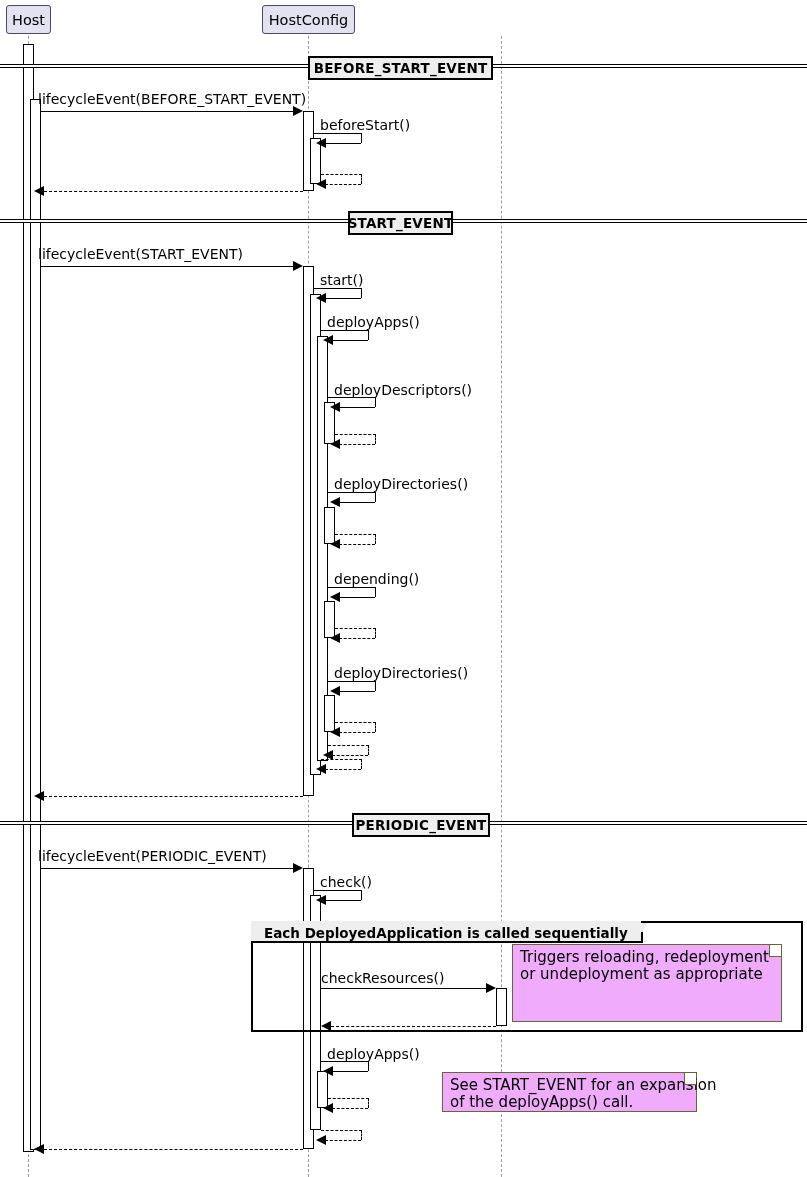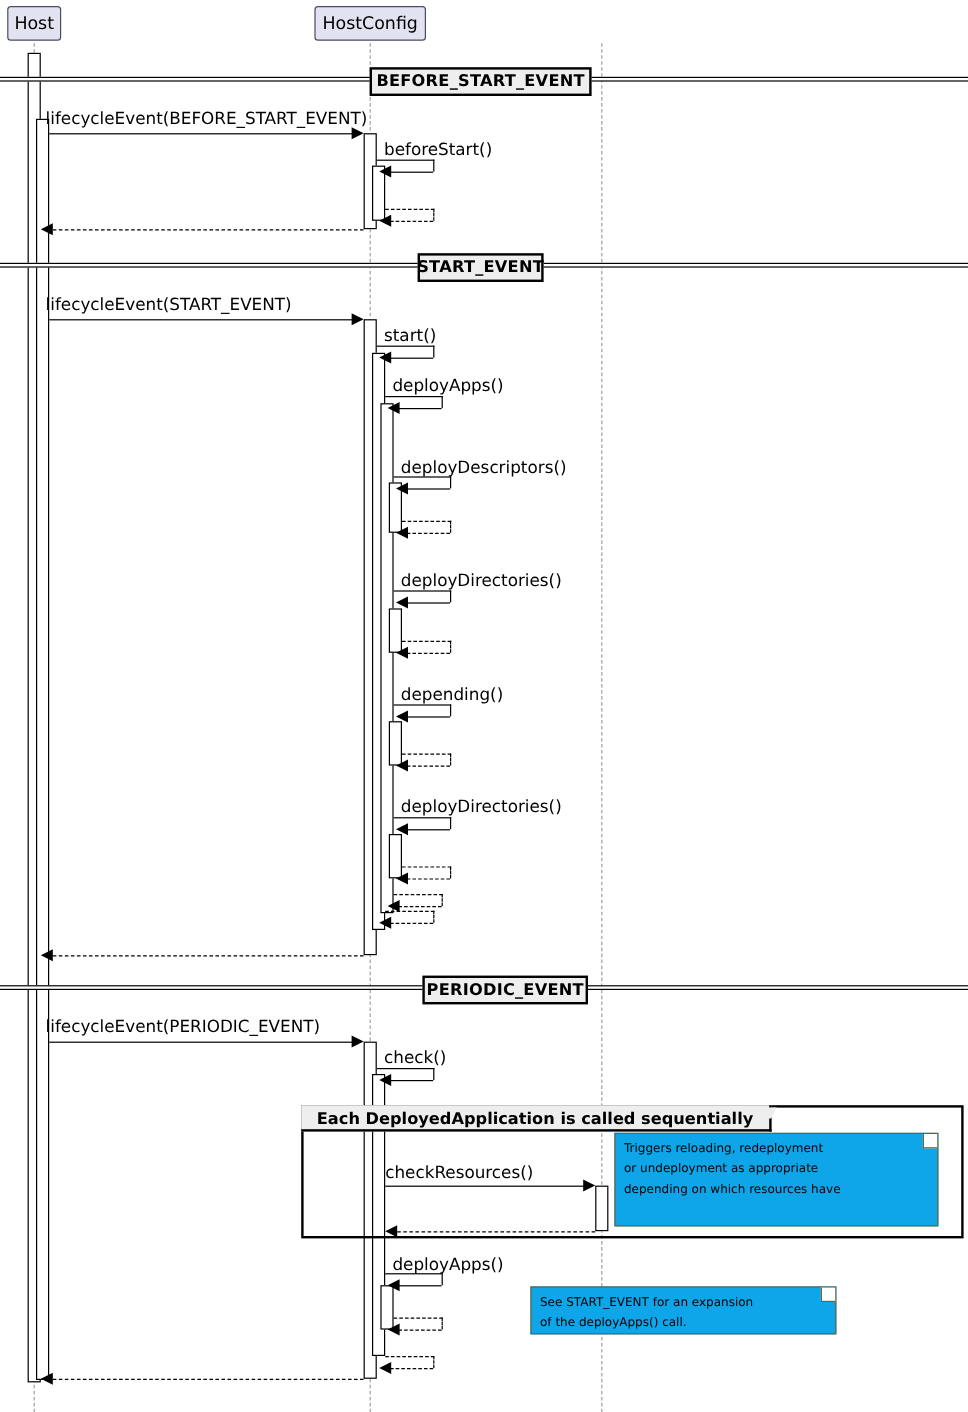--- a/index.html
+++ b/index.html
@@ -36,22 +36,22 @@
     border-top:5px solid transparent;border-bottom:5px solid transparent;border-left:10px solid #000;}
   .msg-label{position:absolute;font-size:14px;color:#000;white-space:nowrap;}
   
   .group-frame{position:absolute;box-sizing:border-box;border:2px solid #000;background:transparent;}
   .group-tab{position:absolute;box-sizing:border-box;background:#EEEEEE;border:2px solid #000;border-left:none;border-top:none;}
   .group-tab-clip{position:absolute;background:#EEEEEE;}
   .group-title{position:absolute;font-size:13.5px;font-weight:bold;color:#000;white-space:nowrap;}
   
   .note{
     position:absolute;box-sizing:border-box;
-    background:#0ea5e9;border:1px solid #66663E;
-    font-size:10px;line-height:17px;color:#000;
+    background:#f0abfc;border:1px solid #66663E;
+    font-size:15px;line-height:17px;color:#000;
     padding:4px 7px 4px 7px;
   }
   .note .fold{position:absolute;top:0;right:0;width:11px;height:11px;
     background:#fff;border-left:1px solid #66663E;border-bottom:1px solid #66663E;}
   .note-line{display:block;white-space:nowrap;}
 </style>
 </head>
 <body>
 
 <div id="diagram">
@@ -205,21 +205,20 @@
   <div class="msg-line" style="left:321px;top:988px;width:167px;"></div>
   <div class="arrow-r" style="left:486px;top:983px;"></div>
   <div class="act" style="left:496px;top:988px;width:11px;height:38px;"></div>
   <div class="msg-line dashed" style="left:331px;top:1026px;width:165px;"></div>
   <div class="arrow-l" style="left:321px;top:1021px;"></div>
 
   <div class="note" style="left:512px;top:944px;width:270px;height:78px;">
     <span class="fold"></span>
     <span class="note-line">Triggers reloading, redeployment</span>
     <span class="note-line">or undeployment as appropriate</span>
-    <span class="note-line">depending on which resources have</span>
   </div>
 
   <div class="act" style="left:317px;top:1071px;width:11px;height:37px;"></div>
   <div class="msg-label" style="left:327px;top:1046px;">deployApps()</div>
   <div class="msg-line" style="left:321px;top:1061px;width:48px;"></div>
   <div class="msg-vert" style="left:368px;top:1061px;height:10px;"></div>
   <div class="msg-line" style="left:332px;top:1071px;width:36px;"></div>
   <div class="arrow-l" style="left:323px;top:1066px;"></div>
 
   <div class="note" style="left:442px;top:1048px;width:255px;height:40px;margin-top:24px;">

